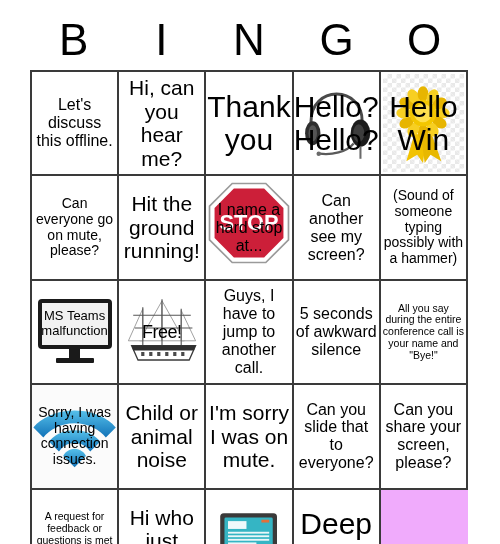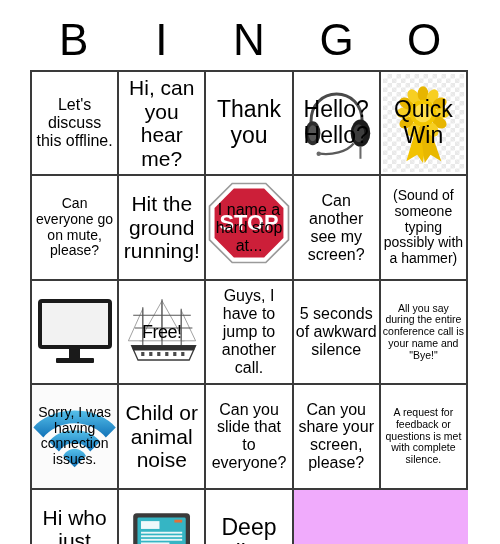--- a/index.html
+++ b/index.html
@@ -82,21 +82,21 @@
     text-align: center;
     line-height: 1.12;
     padding: 0 2px;
     word-wrap: break-word;
   }
   
   .t-lg  { font-size: 21px; }
   .t-md  { font-size: 16px; }
   .t-sm  { font-size: 14px; }
   .t-xs  { font-size: 10.5px; }
-  .t-xl  { font-size: 23px; }
+  .t-xl  { font-size: 30px; }
   .t-free { font-size: 18px; font-weight: 400; letter-spacing: -0.5px; }
   
   .checker-bg {
     position: absolute;
     left: 2px; top: 2px; right: 2px; bottom: 2px;
     background-image:
       linear-gradient(45deg, #e9e9e9 25%, transparent 25%, transparent 75%, #e9e9e9 75%),
       linear-gradient(45deg, #e9e9e9 25%, transparent 25%, transparent 75%, #e9e9e9 75%);
     background-size: 9px 9px;
     background-position: 0 0, 4.5px 4.5px;
@@ -232,21 +232,21 @@
             <ellipse cx="17.0" cy="36.0" rx="9" ry="6.5" fill="#f7cf22" transform="rotate(180 17.0 36.0)"></ellipse>
             <ellipse cx="20.1" cy="24.5" rx="9" ry="6.5" fill="#e7b500" transform="rotate(210 20.1 24.5)"></ellipse>
             <ellipse cx="28.5" cy="16.1" rx="9" ry="6.5" fill="#f7cf22" transform="rotate(240 28.5 16.1)"></ellipse>
             <ellipse cx="40.0" cy="13.0" rx="9" ry="6.5" fill="#e7b500" transform="rotate(270 40.0 13.0)"></ellipse>
             <ellipse cx="51.5" cy="16.1" rx="9" ry="6.5" fill="#f7cf22" transform="rotate(300 51.5 16.1)"></ellipse>
             <ellipse cx="59.9" cy="24.5" rx="9" ry="6.5" fill="#e7b500" transform="rotate(330 59.9 24.5)"></ellipse>
             <circle cx="40" cy="36" r="16" fill="#f3c600"></circle>
             <circle cx="40" cy="36" r="11" fill="#ffdf4d"></circle>
           </svg>
         </div>
-        <div class="cell-text t-xl">Quick Win</div>
+        <div class="cell-text t-xl">Hello Win</div>
       </div>
       <div class="cell">
         <div class="cell-text t-sm">Can everyone go on mute, please?</div>
       </div>
       <div class="cell">
         <div class="cell-text t-lg">Hit the ground running!</div>
       </div>
       <div class="cell">
         <div class="cell-art stop-wrap">
           <svg width="84" height="84" viewBox="0 0 100 100">
@@ -262,20 +262,21 @@
       </div>
       <div class="cell">
         <div class="cell-text t-sm">(Sound of someone typing possibly with a hammer)</div>
       </div>
       <div class="cell">
         <div class="cell-art">
           <div class="monitor-wrap">
             <div class="monitor-screen"></div>
             <div class="monitor-neck"></div>
             <div class="monitor-base"></div>
+            <div class="monitor-label">MS Teams malfunction</div>
           </div>
         </div>
       </div>
       <div class="cell">
         <div class="cell-art ship-wrap">
           <svg width="80" height="72" viewBox="0 0 100 90">
             <g stroke="#8a8a8a" stroke-width="1" fill="#ffffff">
               <polygon points="50,6 50,56 22,56"></polygon>
               <polygon points="50,6 50,56 78,56"></polygon>
               <polygon points="26,16 26,56 8,56"></polygon>
@@ -322,20 +323,23 @@
             </defs>
             <path d="M60 10 C28 10 8 26 2 34 L16 48 C24 38 40 28 60 28 C80 28 96 38 104 48 L118 34 C112 26 92 10 60 10 Z" fill="url(#wg)"></path>
             <path d="M60 38 C42 38 30 46 24 54 L38 68 C44 60 50 56 60 56 C70 56 76 60 82 68 L96 54 C90 46 78 38 60 38 Z" fill="url(#wg)"></path>
             <path d="M60 64 C52 64 46 70 44 74 L60 90 L76 74 C74 70 68 64 60 64 Z" fill="url(#wg)"></path>
           </svg>
         </div>
         <div class="cell-text t-sm">Sorry, I was having connection issues.</div>
       </div>
       <div class="cell">
         <div class="cell-text t-lg">Child or animal noise</div>
+      </div>
+      <div class="cell">
+        <div class="cell-text t-lg">I'm sorry I was on mute.</div>
       </div>
       <div class="cell">
         <div class="cell-text t-md">Can you slide that to everyone?</div>
       </div>
       <div class="cell">
         <div class="cell-text t-md">Can you share your screen, please?</div>
       </div>
       <div class="cell">
         <div class="cell-text t-xs">A request for feedback or questions is met with complete silence.</div>
       </div>

